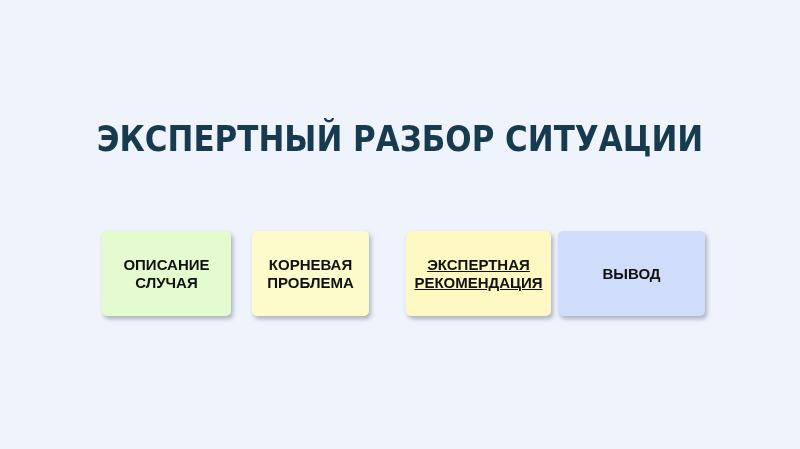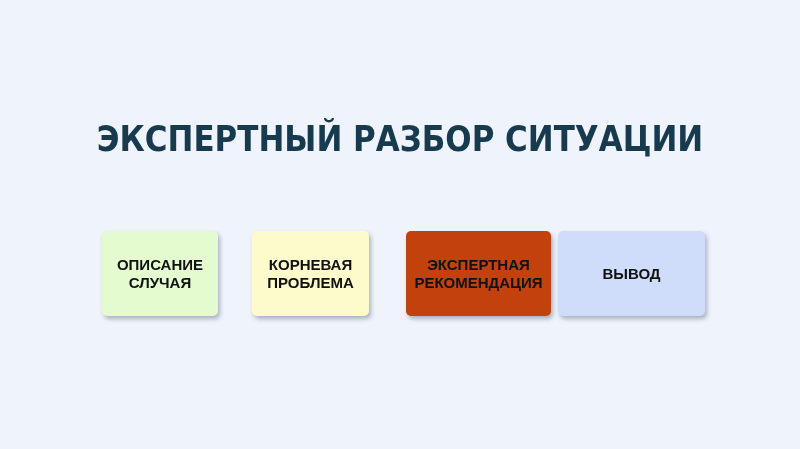--- a/index.html
+++ b/index.html
@@ -1,21 +1,21 @@
 <!DOCTYPE html>
 <html><head>
 <meta charset="utf-8">
 <style>
   html, body { margin:0; padding:0; }
   body { width:800px; height:449px; background:#eef3fc; position:relative; overflow:hidden; font-family:"Liberation Sans", sans-serif; }
   .title { position:absolute; left:0; top:118px; width:800px; text-align:center; font-family:"DejaVu Sans", sans-serif; font-weight:bold; font-size:36px; color:#173a4e; letter-spacing:0px; transform:scaleX(0.86); transform-origin:center; }
   .box { position:absolute; top:231px; height:85px; border-radius:5px; box-shadow:2px 3px 4px rgba(90,100,120,0.45); display:flex; align-items:center; justify-content:center; text-align:center; font-weight:bold; font-size:15px; line-height:18px; color:#111; }
-  .b1 { left:102px; width:116px; background:#e3fbcf; }
+  .b1 { left:102px; width:129px; background:#e3fbcf; }
   .b2 { left:252px; width:117px; background:#fdfacb; }
-  .b3 { left:406px; width:145px; background:#c2410c; }
+  .b3 { left:406px; width:145px; background:#fef9c3;text-decoration:underline; }
   .b4 { left:558px; width:147px; background:#cfdcfa;text-align:center; }
   .lbl { white-space:pre-line; }
 </style>
 </head>
 <body>
 
 <div class="title">ЭКСПЕРТНЫЙ РАЗБОР СИТУАЦИИ</div>
 
 <div class="box b1">
   <span class="lbl">ОПИСАНИЕ

